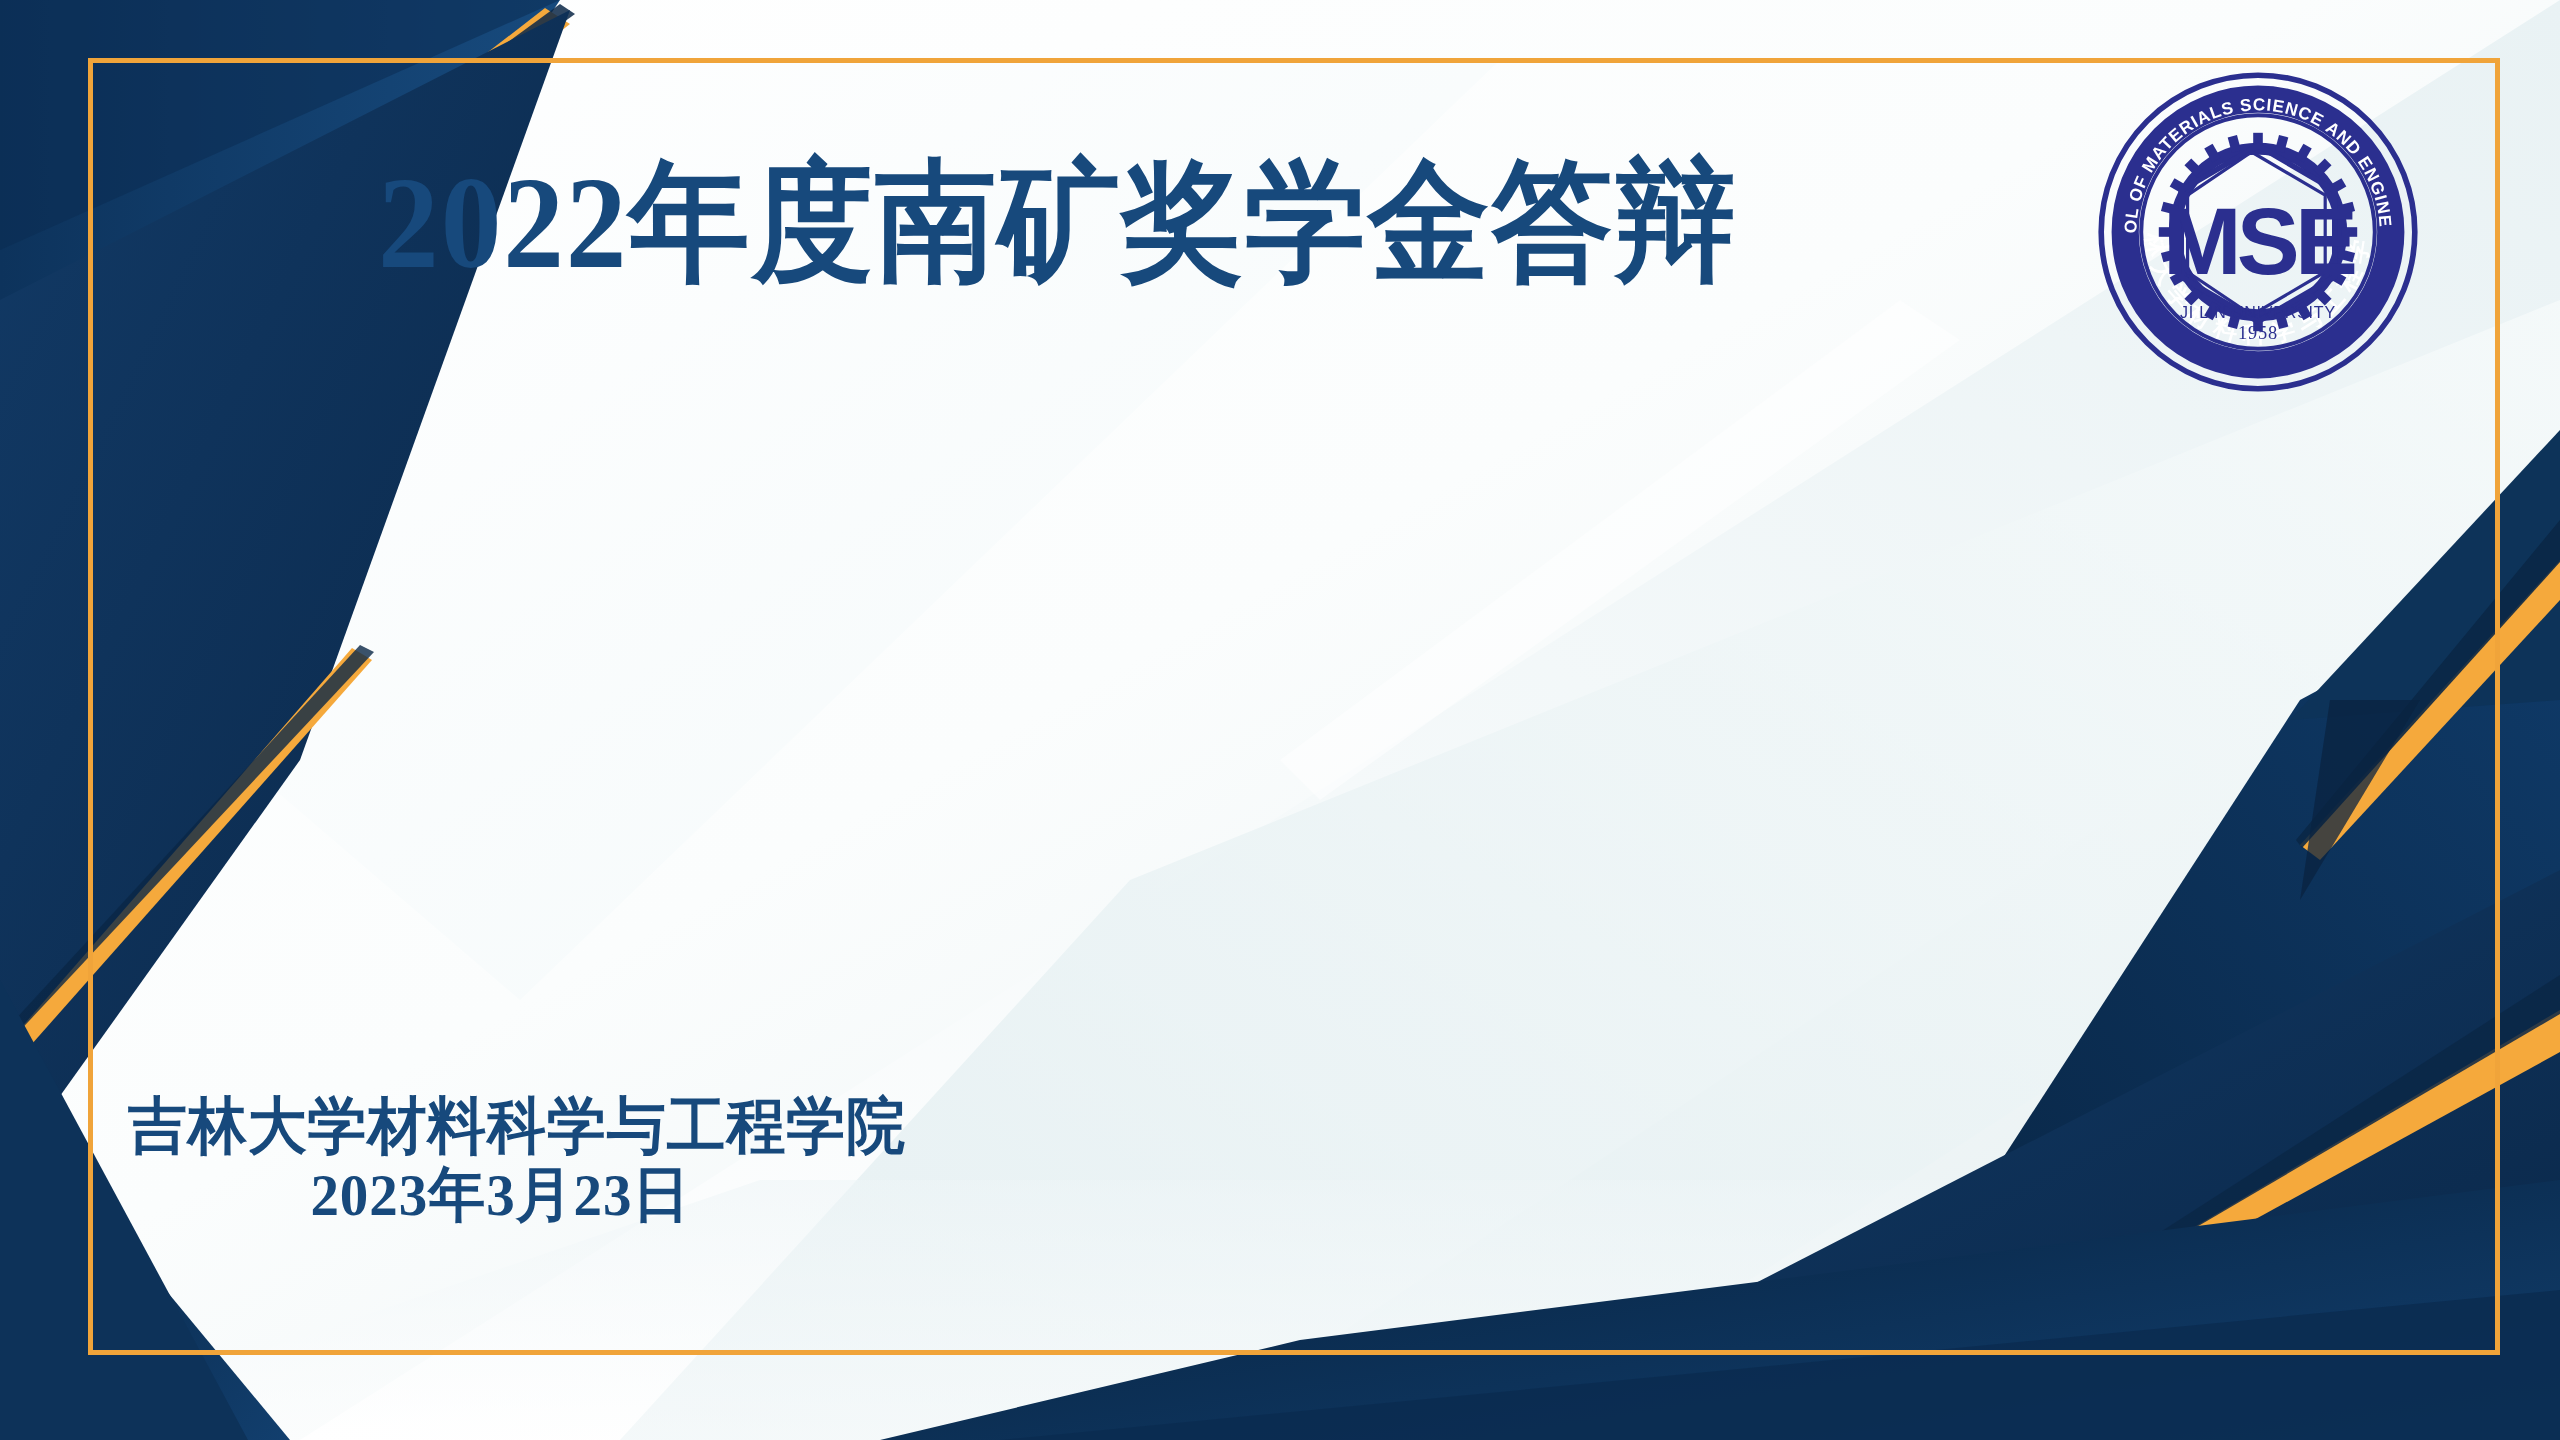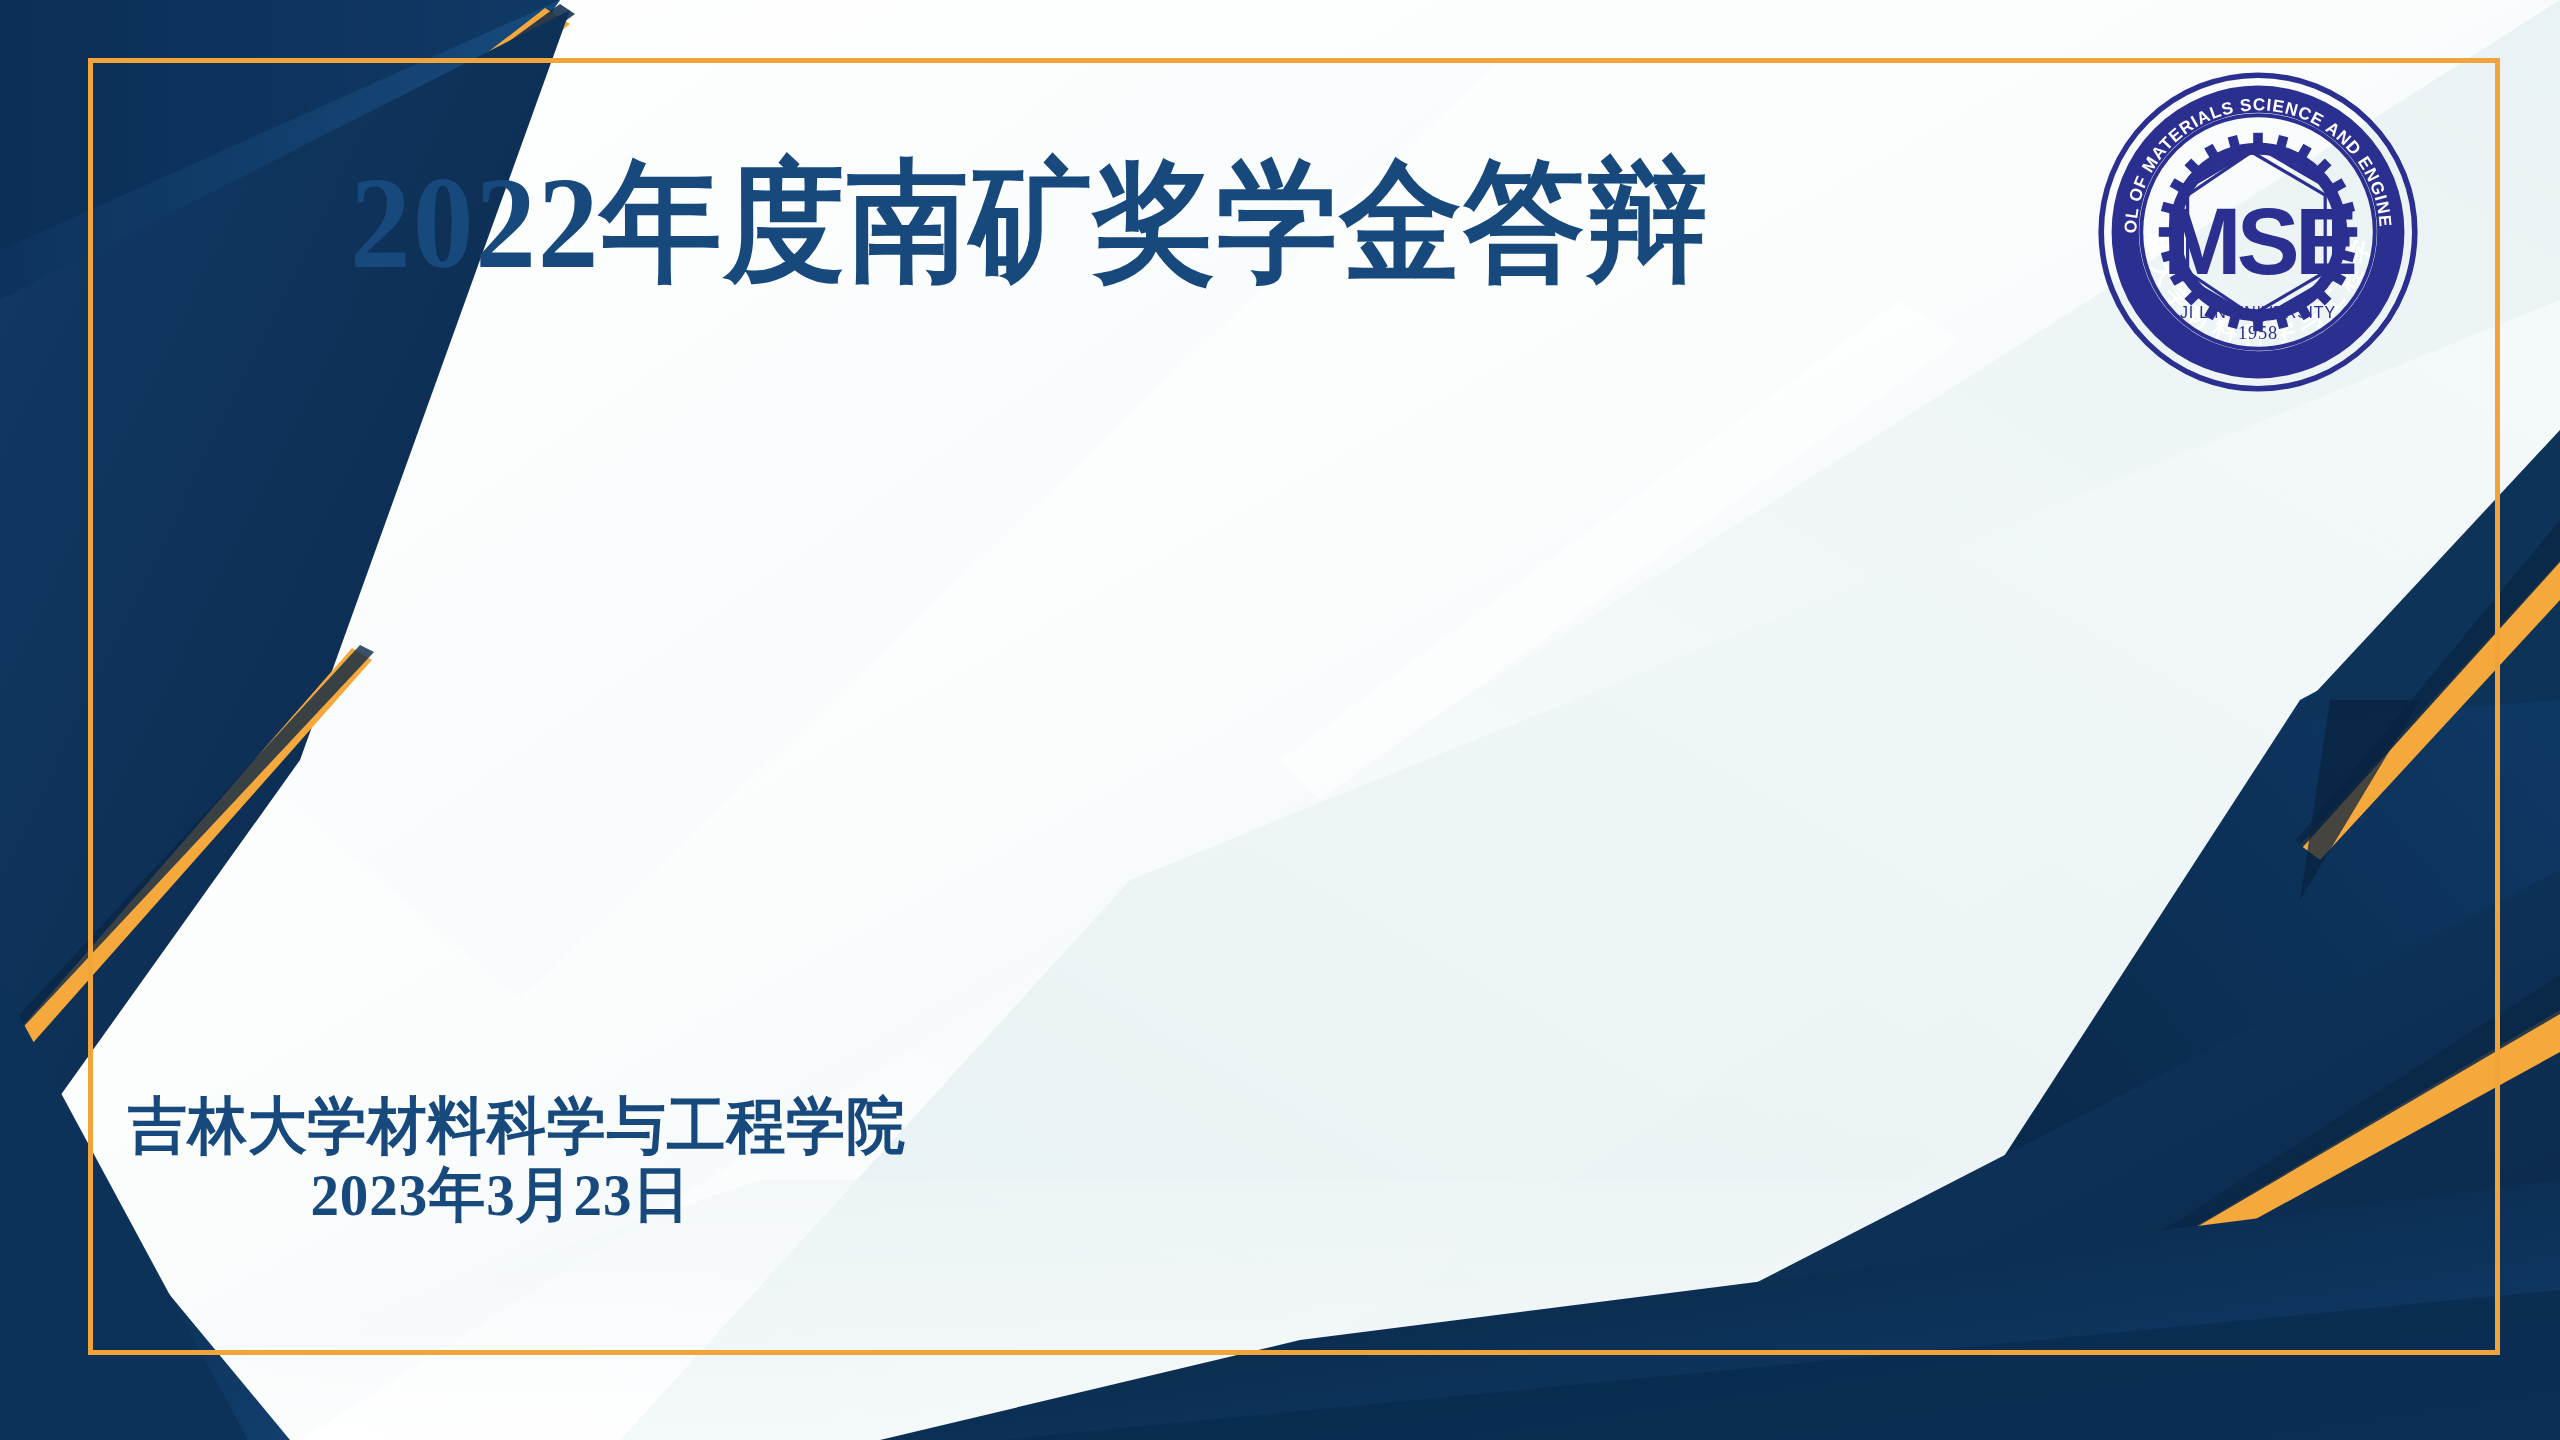--- a/index.html
+++ b/index.html
@@ -44,24 +44,25 @@
     width: 2412px;
     height: 1297px;
     border: 5px solid #f0a43a;
     box-sizing: border-box;
     pointer-events: none;
   }
 
   
   .title-block {
     position: absolute;
-    left: 0;
+    left: 8px;
     top: 140px;
     width: 2060px;
     text-align: center;
+    padding-left: 20px;
   }
   .title-text {
     display: inline-block;
     font-family: "Liberation Serif", "DejaVu Serif", serif;
     font-weight: 700;
     font-size: 132px;
     line-height: 1.25;
     letter-spacing: 2px;
     color: #17497c;
     white-space: nowrap;

